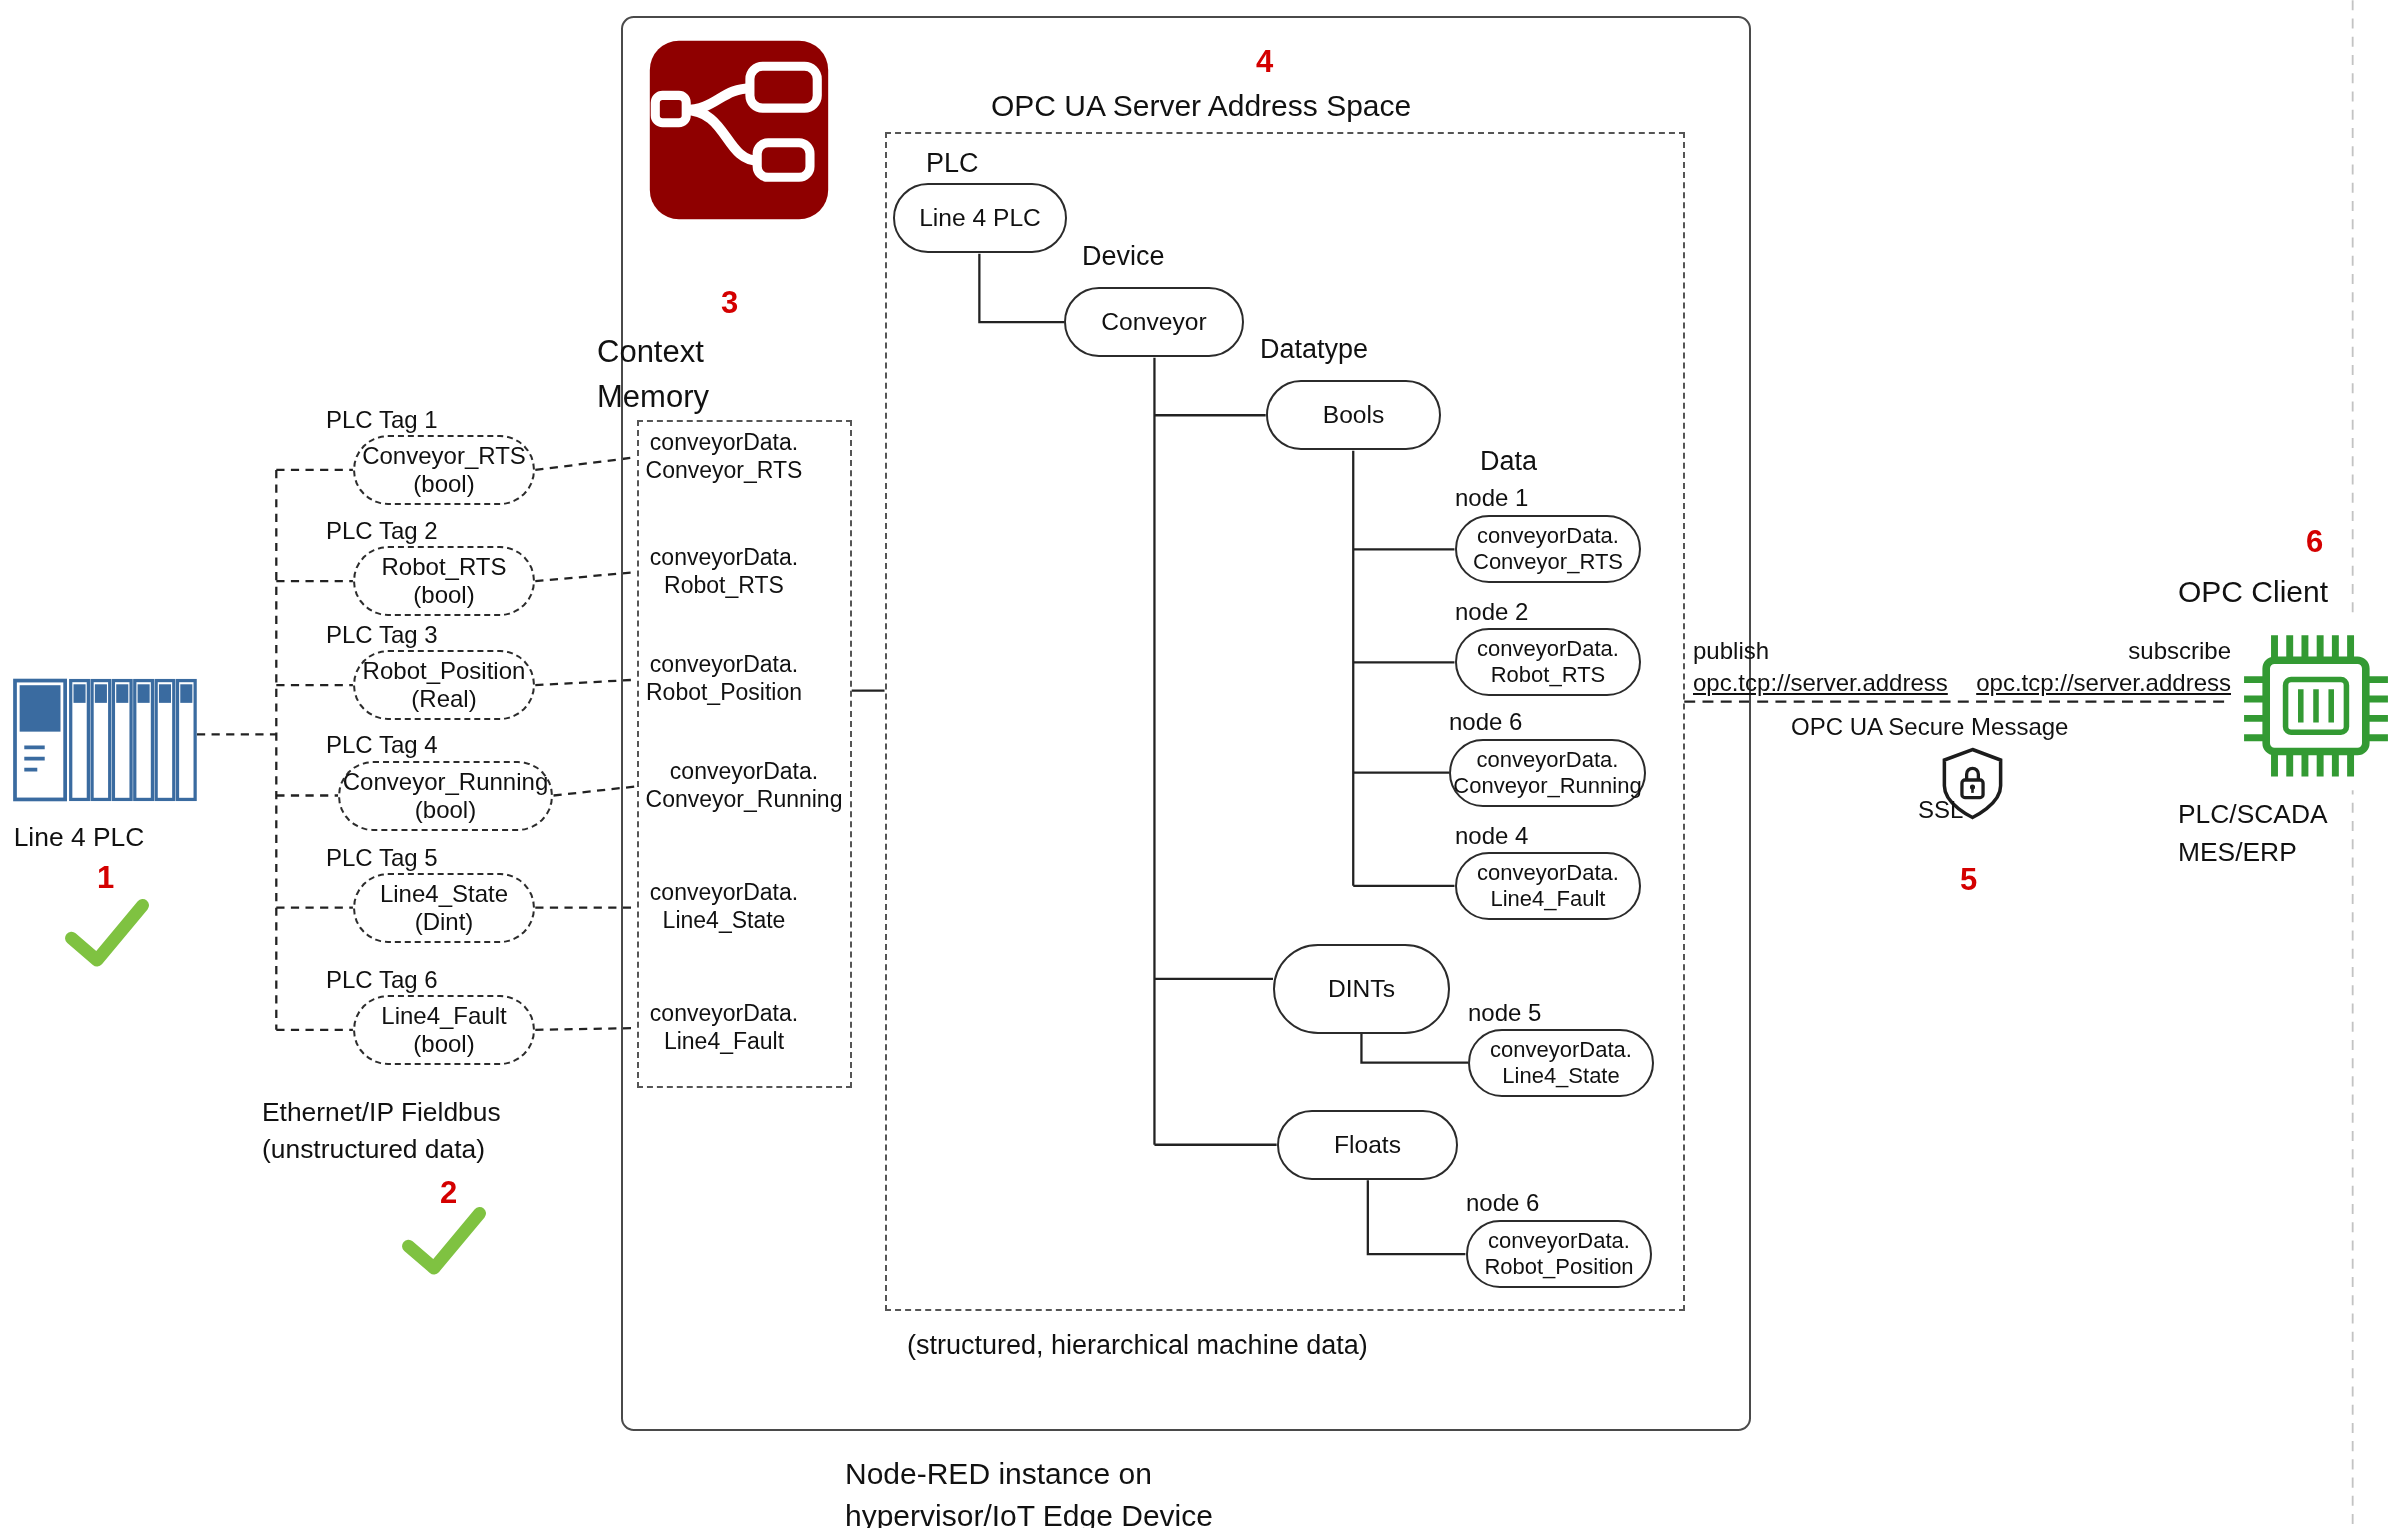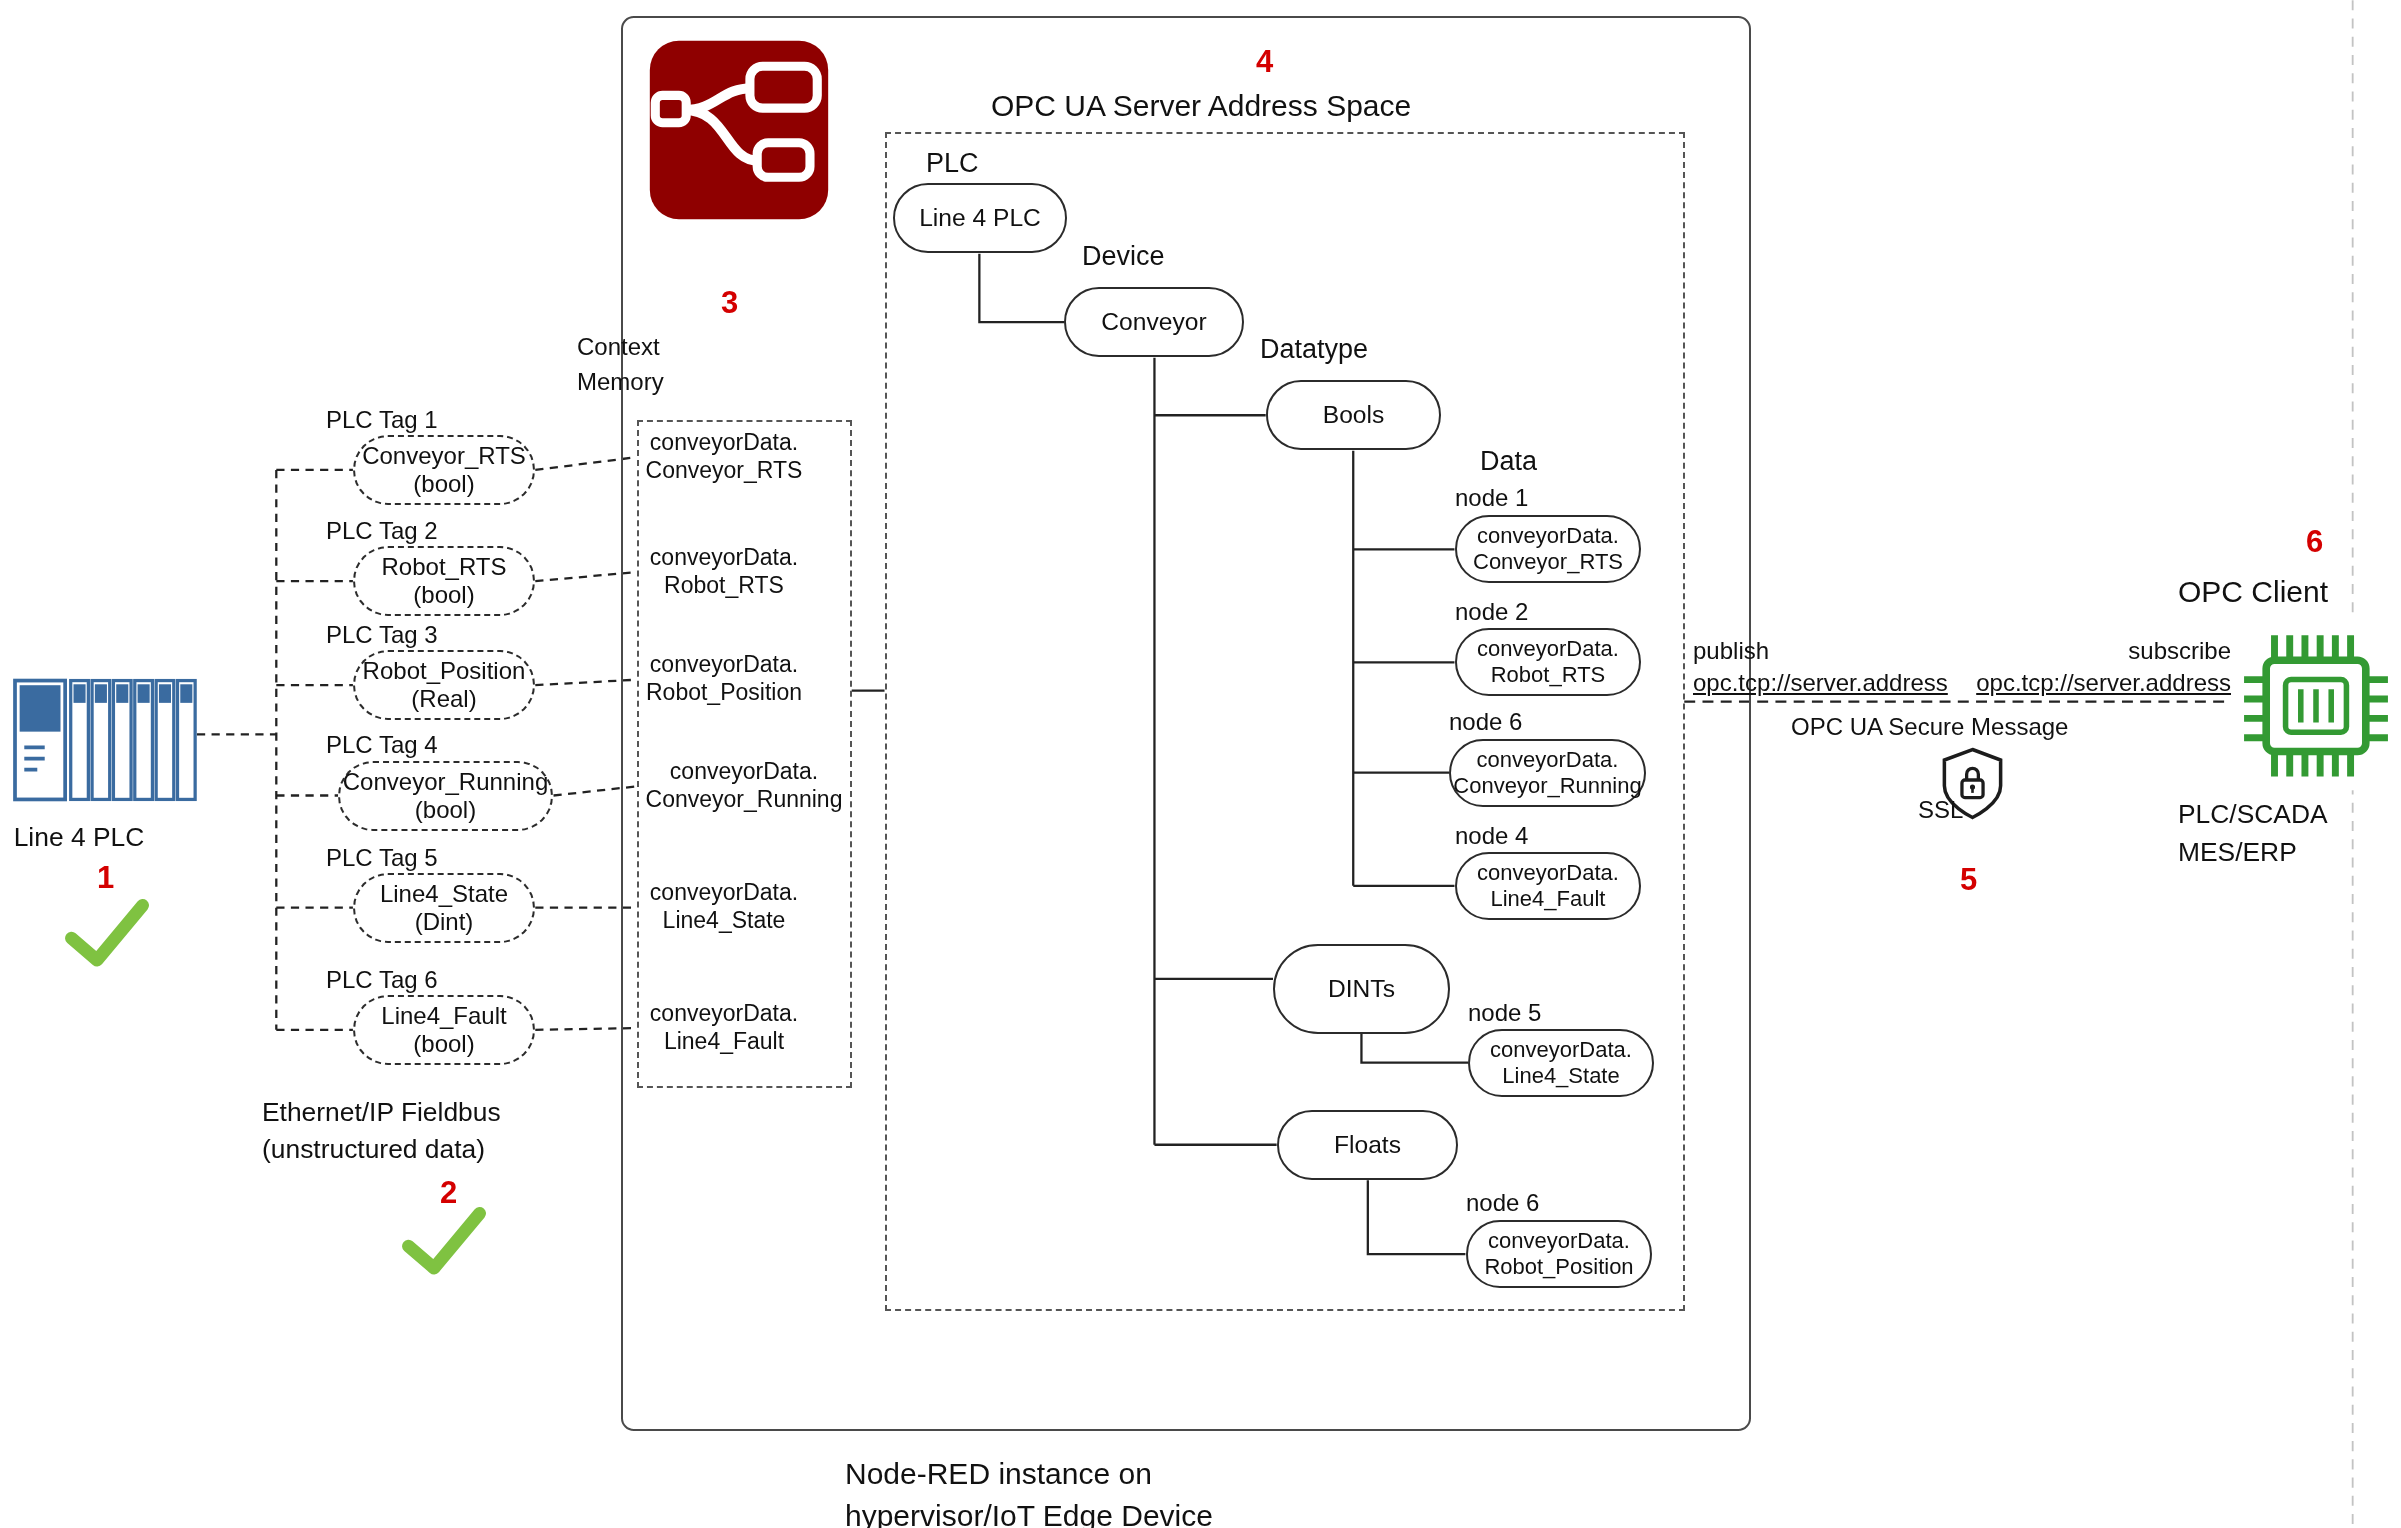--- a/index.html
+++ b/index.html
@@ -149,21 +149,21 @@
   <svg class="abs" style="left:648px;top:39px" width="182" height="182" viewBox="0 0 100 100">
     <rect x="1" y="1" width="98" height="98" rx="16" fill="var(--nodered-maroon)"></rect>
     <path d="M20 39 C38 39, 40 27, 57 27" stroke="#fff" stroke-width="5.5" fill="none"></path>
     <path d="M20 39 C44 39, 42 67, 61 67" stroke="#fff" stroke-width="5.5" fill="none"></path>
     <rect x="4" y="31" width="17" height="15" rx="4" fill="var(--nodered-maroon)" stroke="#fff" stroke-width="5"></rect>
     <rect x="56" y="15" width="37" height="23" rx="7" fill="var(--nodered-maroon)" stroke="#fff" stroke-width="5"></rect>
     <rect x="60" y="57" width="29" height="19" rx="6" fill="var(--nodered-maroon)" stroke="#fff" stroke-width="5"></rect>
   </svg>
 
   <div class="abs num" style="left:684px;top:285px;width:91px">3</div>
-  <div class="abs c" style="left:577px;top:330px;width:274px;font-size:24px;line-height:1.45">
+  <div class="abs c" style="left:597px;top:330px;width:274px;font-size:31px;line-height:1.45">
     <div>Context</div>
     <div>Memory</div>
   </div>
   <div class="dashedbox" style="left:637px;top:420px;width:215px;height:668px"></div>
 
   <div class="abs entry" style="left:642px;top:429px;width:164px">
     <div>conveyorData.</div>
     <div>Conveyor_RTS</div>
   </div>
   <div class="abs entry" style="left:642px;top:544px;width:164px">
@@ -246,20 +246,21 @@
     <span>Floats</span>
   </div>
 
   <div class="abs c small" style="left:1466px;top:1189px;width:186px">node 6</div>
   <div class="pill nodepill" style="left:1466px;top:1220px;width:186px;height:68px">
     <span>conveyorData.</span>
     <span>Robot_Position</span>
   </div>
 
   <div class="abs c" style="left:907px;top:1327px;width:638px;font-size:27px;line-height:1.4">
+    <div>(structured, hierarchical machine data)</div>
   </div>
 
   <div class="abs c" style="left:845px;top:1453px;width:730px;font-size:30px;line-height:1.4">
     <div>Node-RED instance on</div>
     <div>hypervisor/IoT Edge Device</div>
   </div>
 
   <div class="abs small" style="left:1693px;top:637px">publish</div>
   <div class="abs small underline" style="left:1693px;top:669px">opc.tcp://server.address</div>
   <div class="abs small" style="left:1957px;top:637px;width:274px;text-align:right">subscribe</div>

